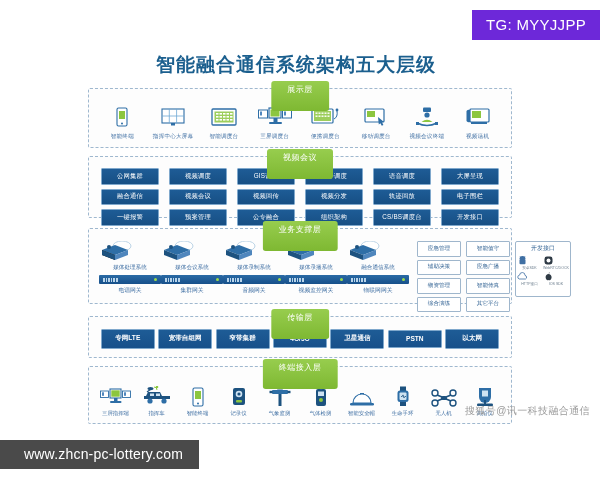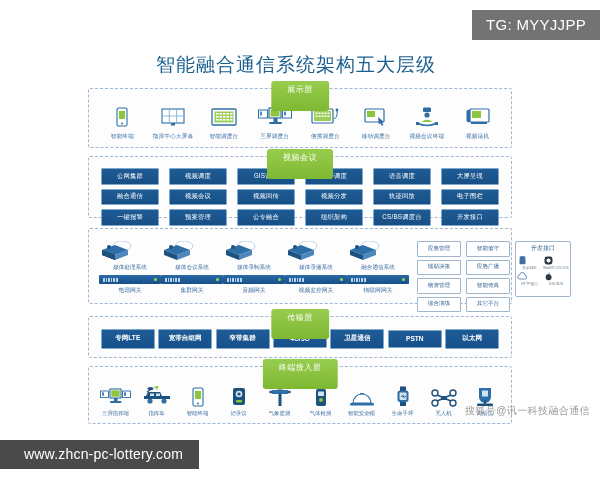--- a/index.html
+++ b/index.html
@@ -7,30 +7,30 @@
     width: 600px; height: 480px;
     background: #ffffff;
     font-family: "Liberation Sans", "DejaVu Sans", sans-serif;
     overflow: hidden;
   }
   #root { position: relative; width: 600px; height: 480px; background:#fff; }
 
   
   .tg-tag {
     position: absolute; right: 0; top: 10px;
-    background: #737373; color: #fff;
+    background: #6d28d9; color: #fff;
     font-size: 15px; letter-spacing: .3px;
     padding: 6px 14px 7px 14px;
   }
 
   
   .title {
     position: absolute; left: 0; right: 8px; top: 52px;
     text-align: center;
-    font-size: 19px; font-weight: normal;
+    font-size: 19px; font-weight: bold;
     color: #1b5f8e;
     letter-spacing: 1px;
   }
 
   
   .band {
     position: absolute;
     left: 88px; width: 424px;
     border: 1px dashed #9fb8cf;
     background: #fdfdfd;
@@ -315,20 +315,21 @@
       <div class="fn-cell">一键报警</div>
       <div class="fn-cell">预案管理</div>
       <div class="fn-cell">公专融合</div>
       <div class="fn-cell">组织架构</div>
       <div class="fn-cell">CS/BS调度台</div>
       <div class="fn-cell">开发接口</div>
     </div>
   </div>
 
   <div class="band" id="band-support">
+    <div class="band-badge">业务支撑层</div>
     <div class="support-inner">
 
       <div class="servers">
         <div class="server-row">
           <div class="server-cell">
             <div>
               <svg width="34" height="21" viewBox="0 0 34 21">
                   <ellipse cx="23" cy="5" rx="9" ry="5" fill="#fff" stroke="#bcd4e6" stroke-width="1"></ellipse>
                   <path d="M3 9 l13-5 13 5 -13 5z" fill="#2e6ea6"></path>
                   <path d="M3 9 v5 l13 5 v-5z" fill="#1d5party"></path>

